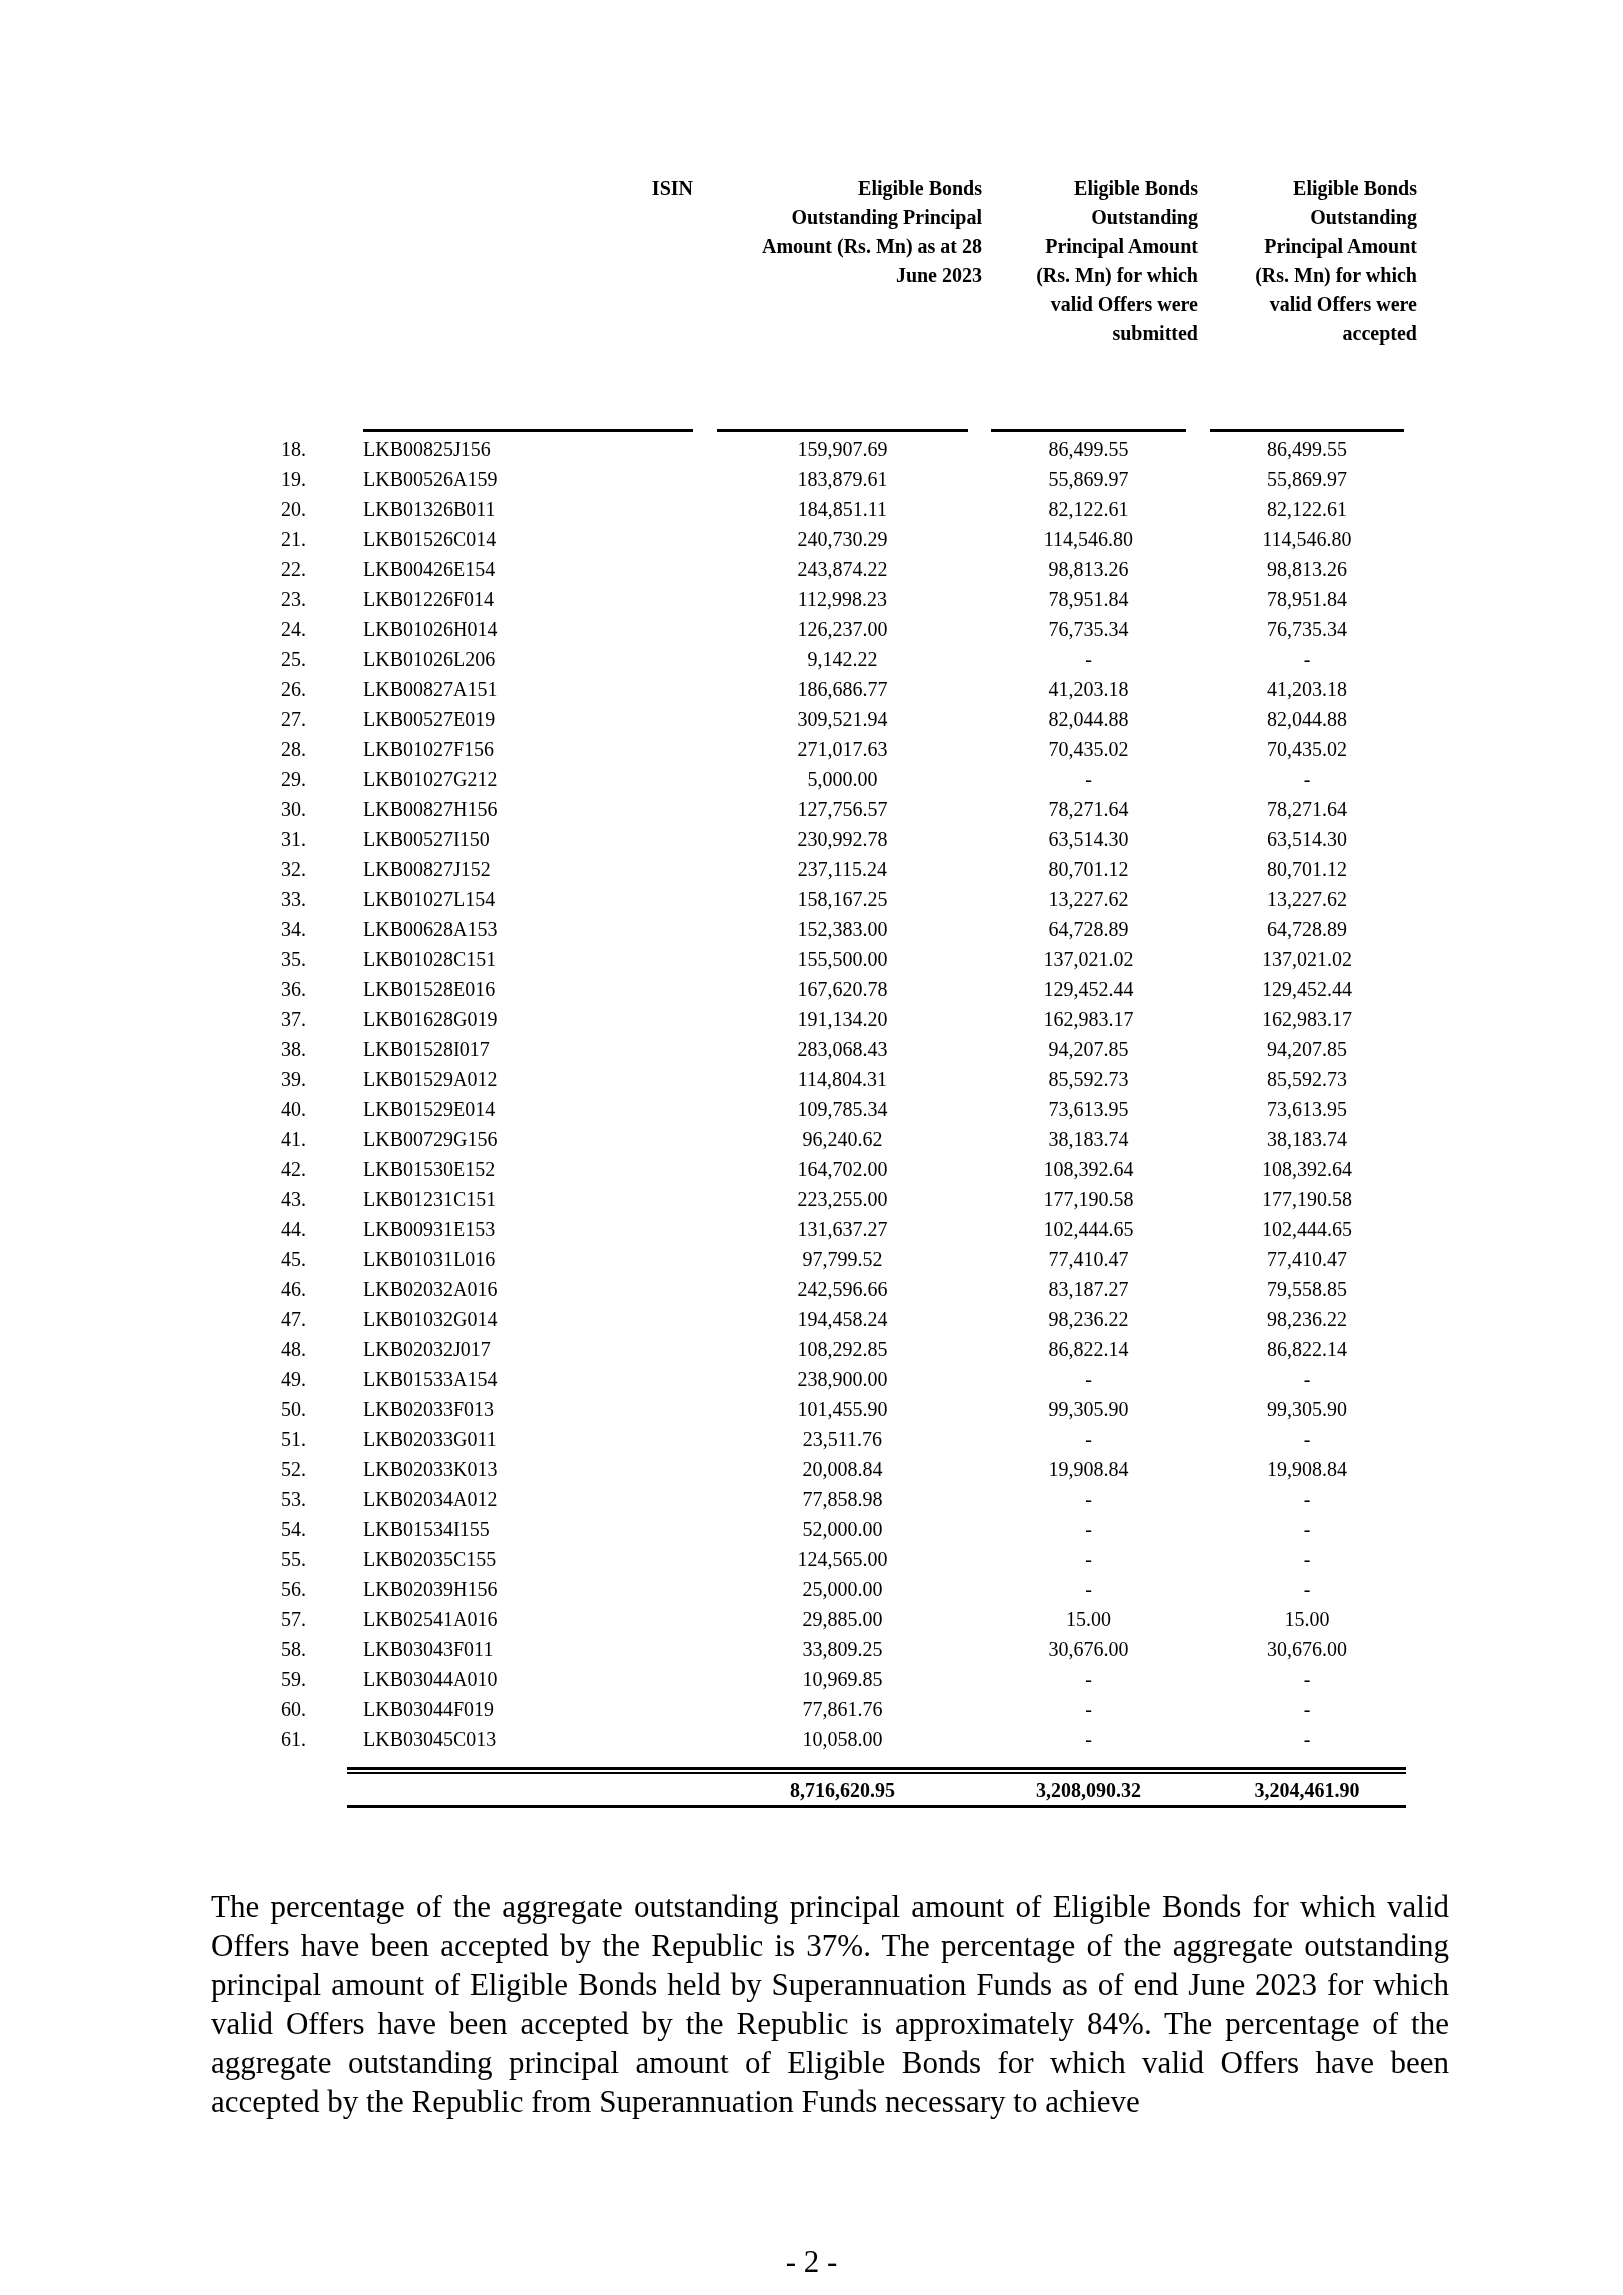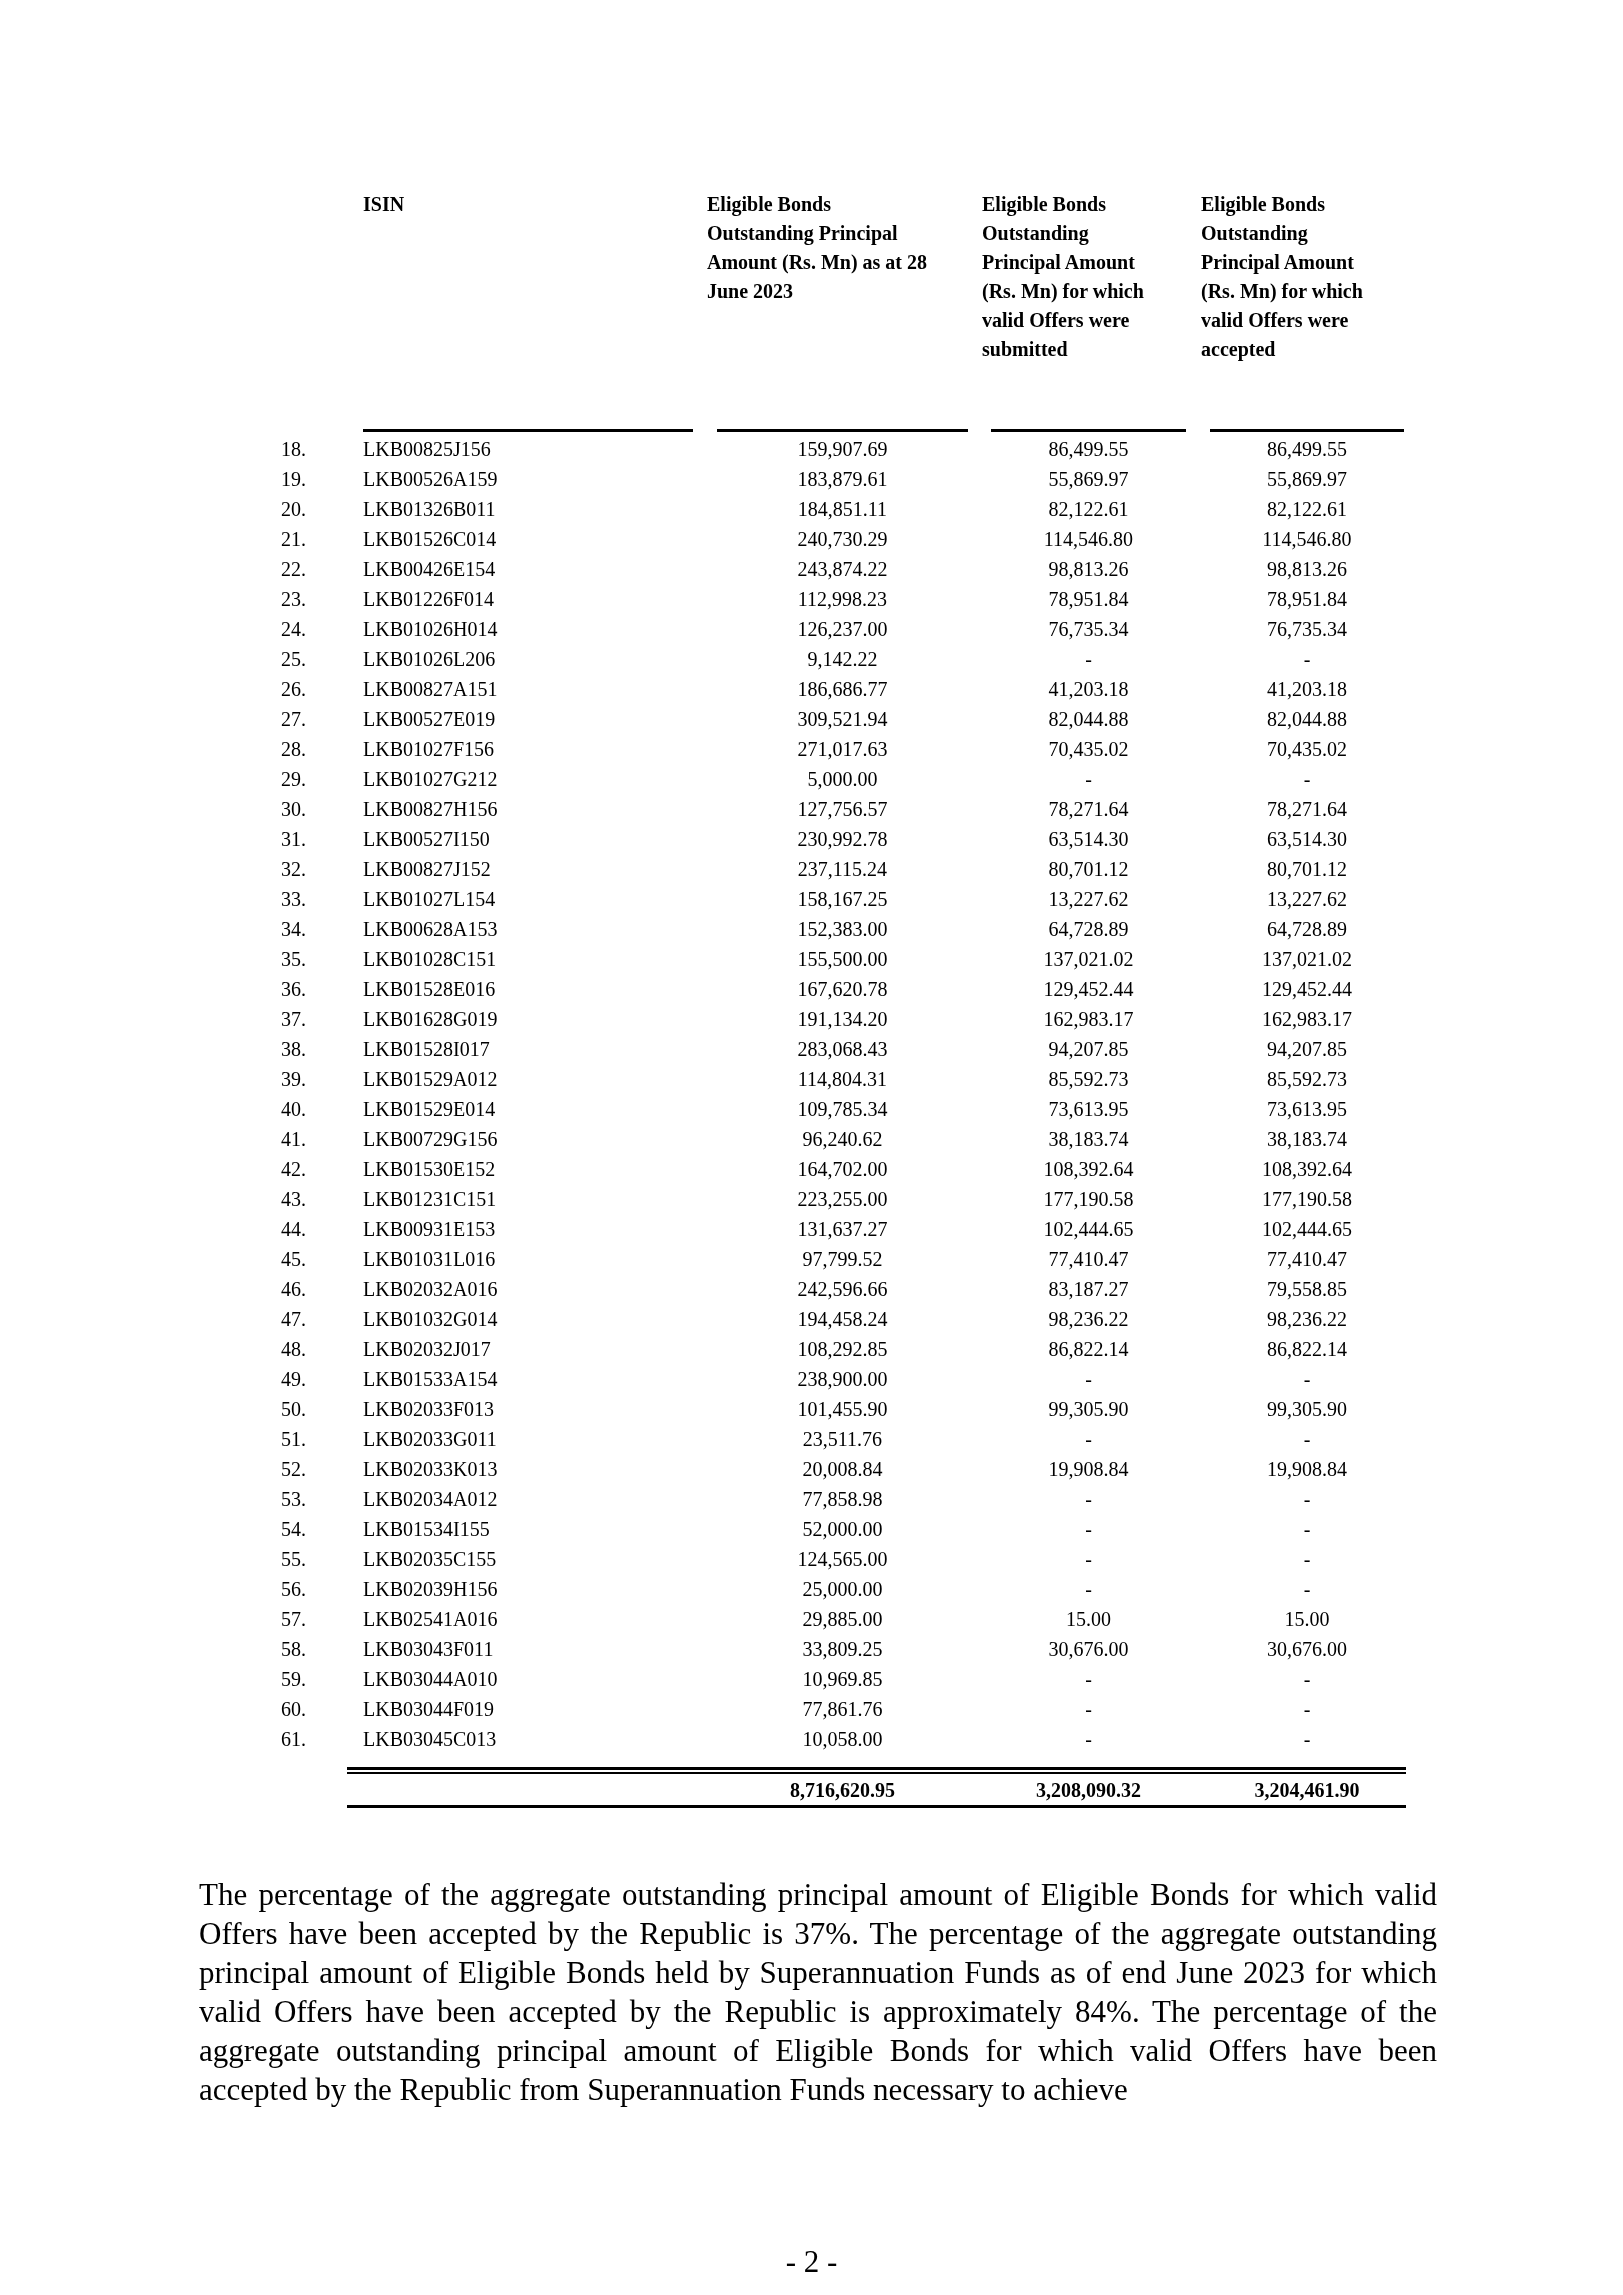--- a/index.html
+++ b/index.html
@@ -1,21 +1,21 @@
 <!DOCTYPE html>
 <html style="font-size:10.5px"><head>
 <meta charset="utf-8">
 <style>
   html, body { margin: 0; padding: 0; background: #ffffff; }
   body {
     width: 1623px; height: 2295px; position: relative; overflow: hidden;
     font-family: "Liberation Serif", "DejaVu Serif", serif; color: #000;
   }
   .hdr {
-    position: absolute; top: 190px; text-align: left;
+    position: absolute; top: 174px; text-align: right;
     font-weight: bold; font-size: 20px; line-height: 29px;
   }
   .hdr span { display: block; }
   #h-isin { left: 363px; width: 330px; }
   #h-c2 { left: 707px; width: 275px; }
   #h-c3 { left: 982px; width: 216px; }
   #h-c4 { left: 1201px; width: 216px; }
 
   .rule { position: absolute; background: #000; height: 2.6px; }
   #table-body { position: absolute; left: 0; top: 434px; width: 1487px; }
@@ -26,21 +26,21 @@
   .c-2 { left: 717px; width: 251px; text-align: center; }
   .c-3 { left: 991px; width: 195px; text-align: center; }
   .c-4 { left: 1210px; width: 194px; text-align: center; }
 
   #total-row { position: absolute; left: 0; top: 1775px; width: 1623px; height: 30px;
     font-weight: bold; font-size: 20px; line-height: 30px; padding-left: 32px; }
   #total-row > span { position: absolute; top: 0; text-align: center; }
 
   #paragraph {
     position: absolute; left: 199px; width: 1238px; top: 1875px;
-    font-size: 31px; line-height: 39px; text-align: justify; margin: 0;
+    font-size: 31px; line-height: 39px; text-align: justify; margin: 12px;
   }
   #page-number {
     position: absolute; left: 0; width: 1623px; top: 2244px; text-align: center;
     font-size: 31px;
   }
 </style>
 </head>
 <body>
 
 <div class="hdr" id="h-isin">

